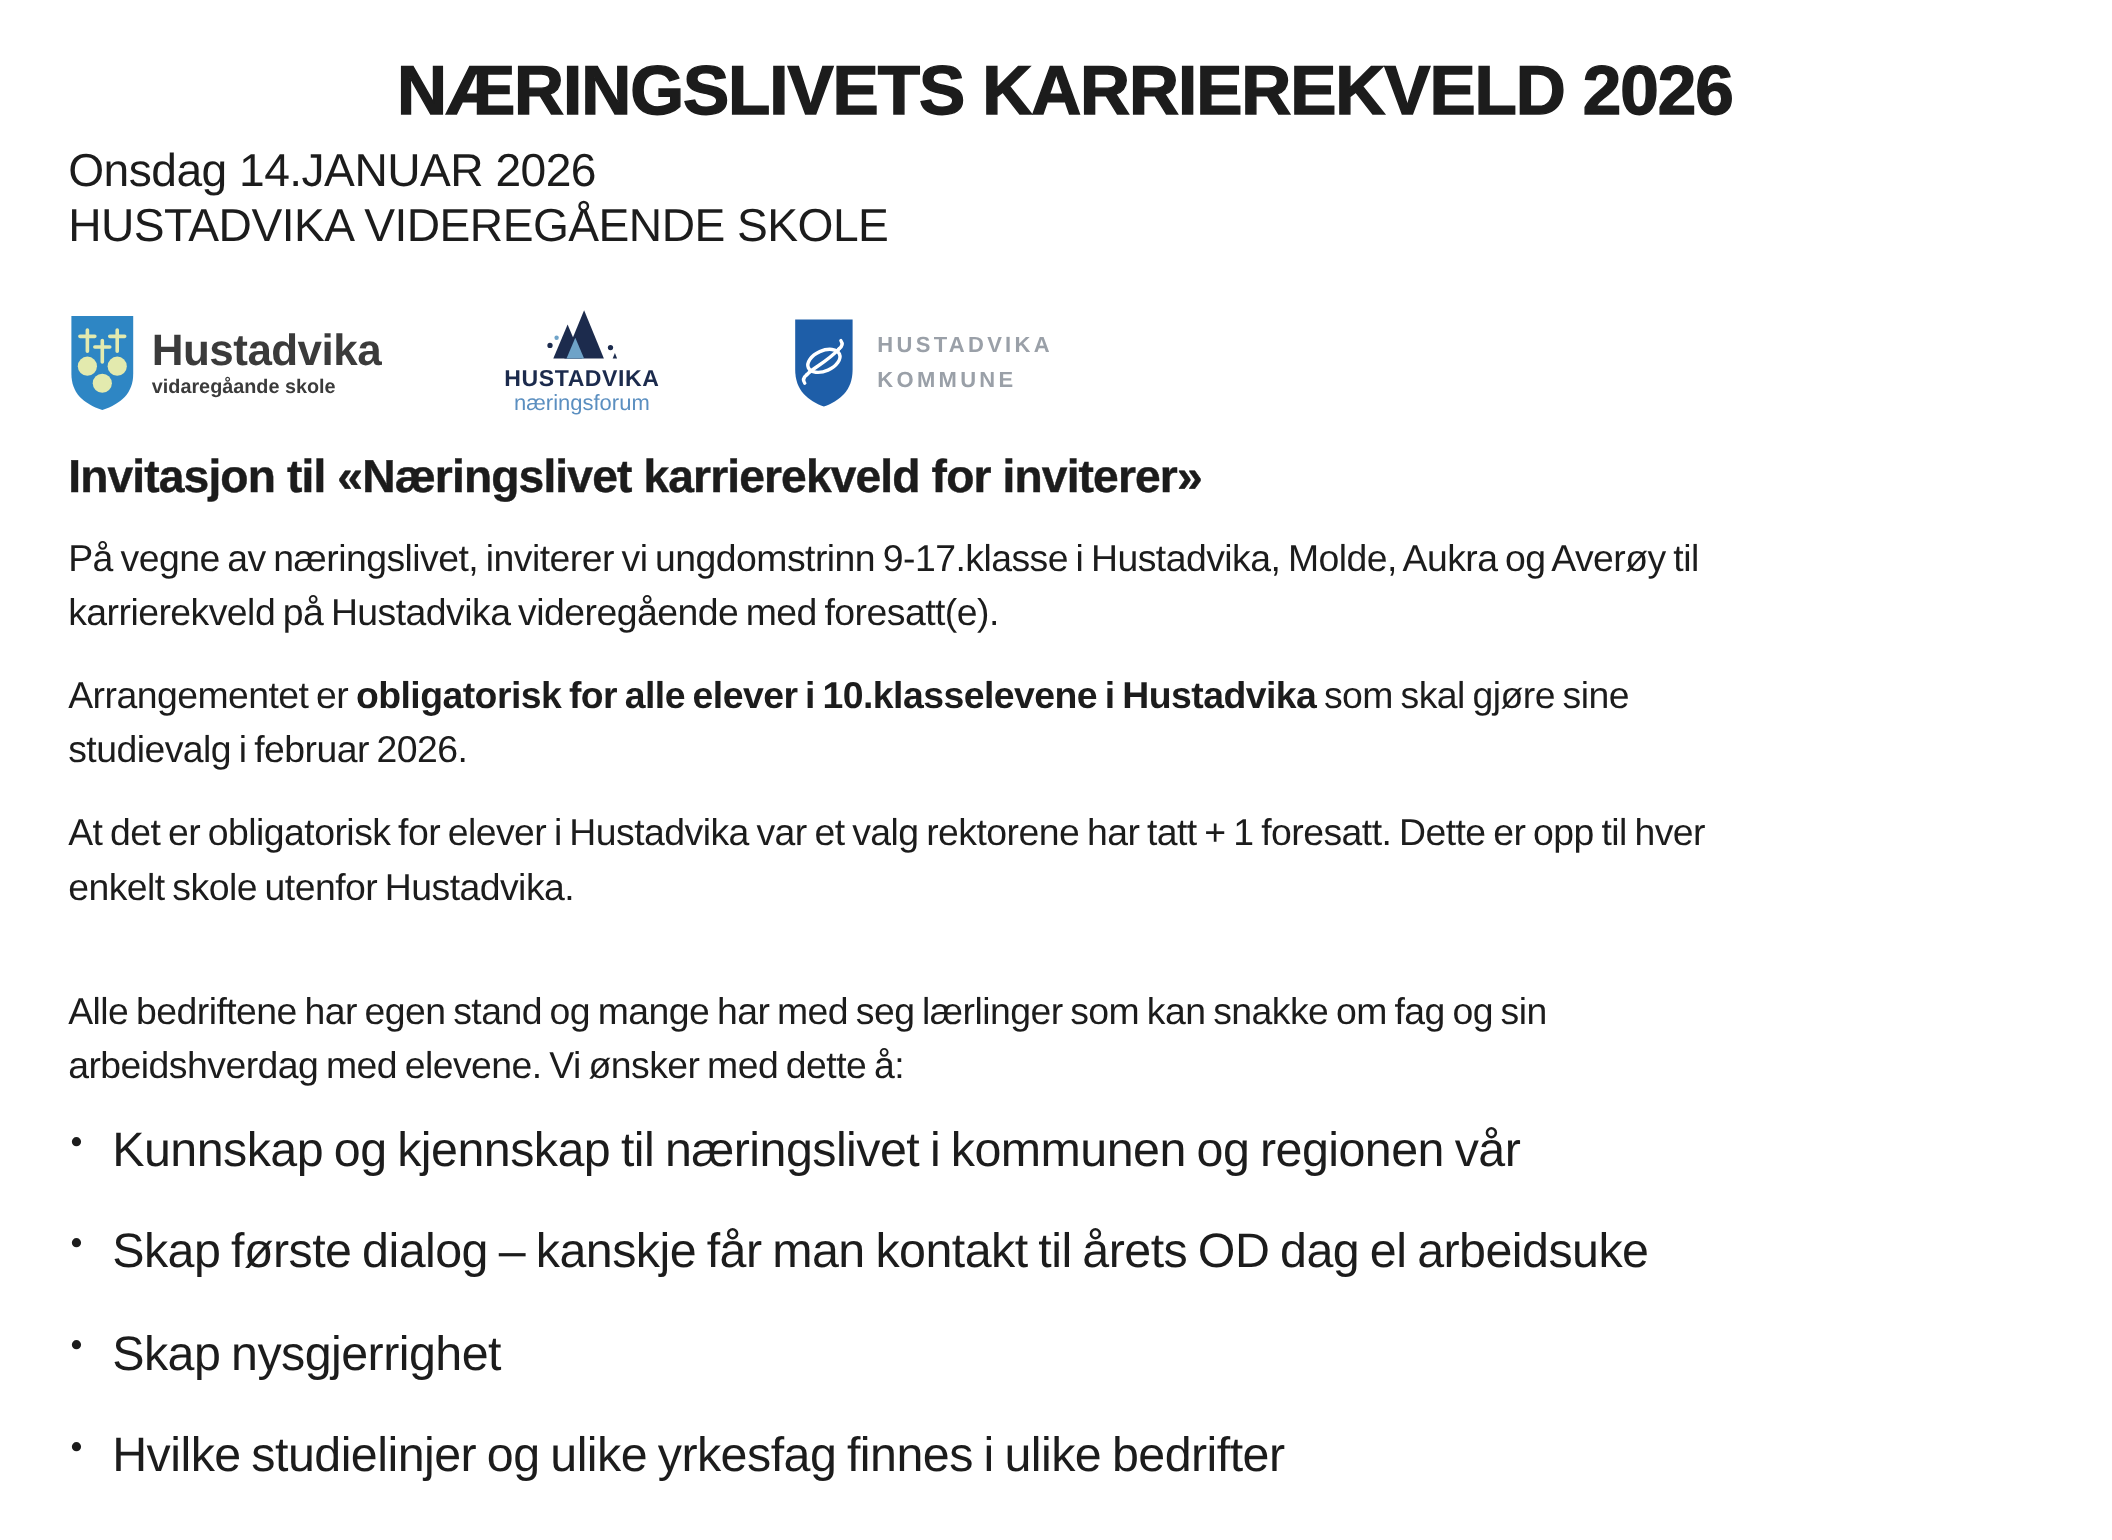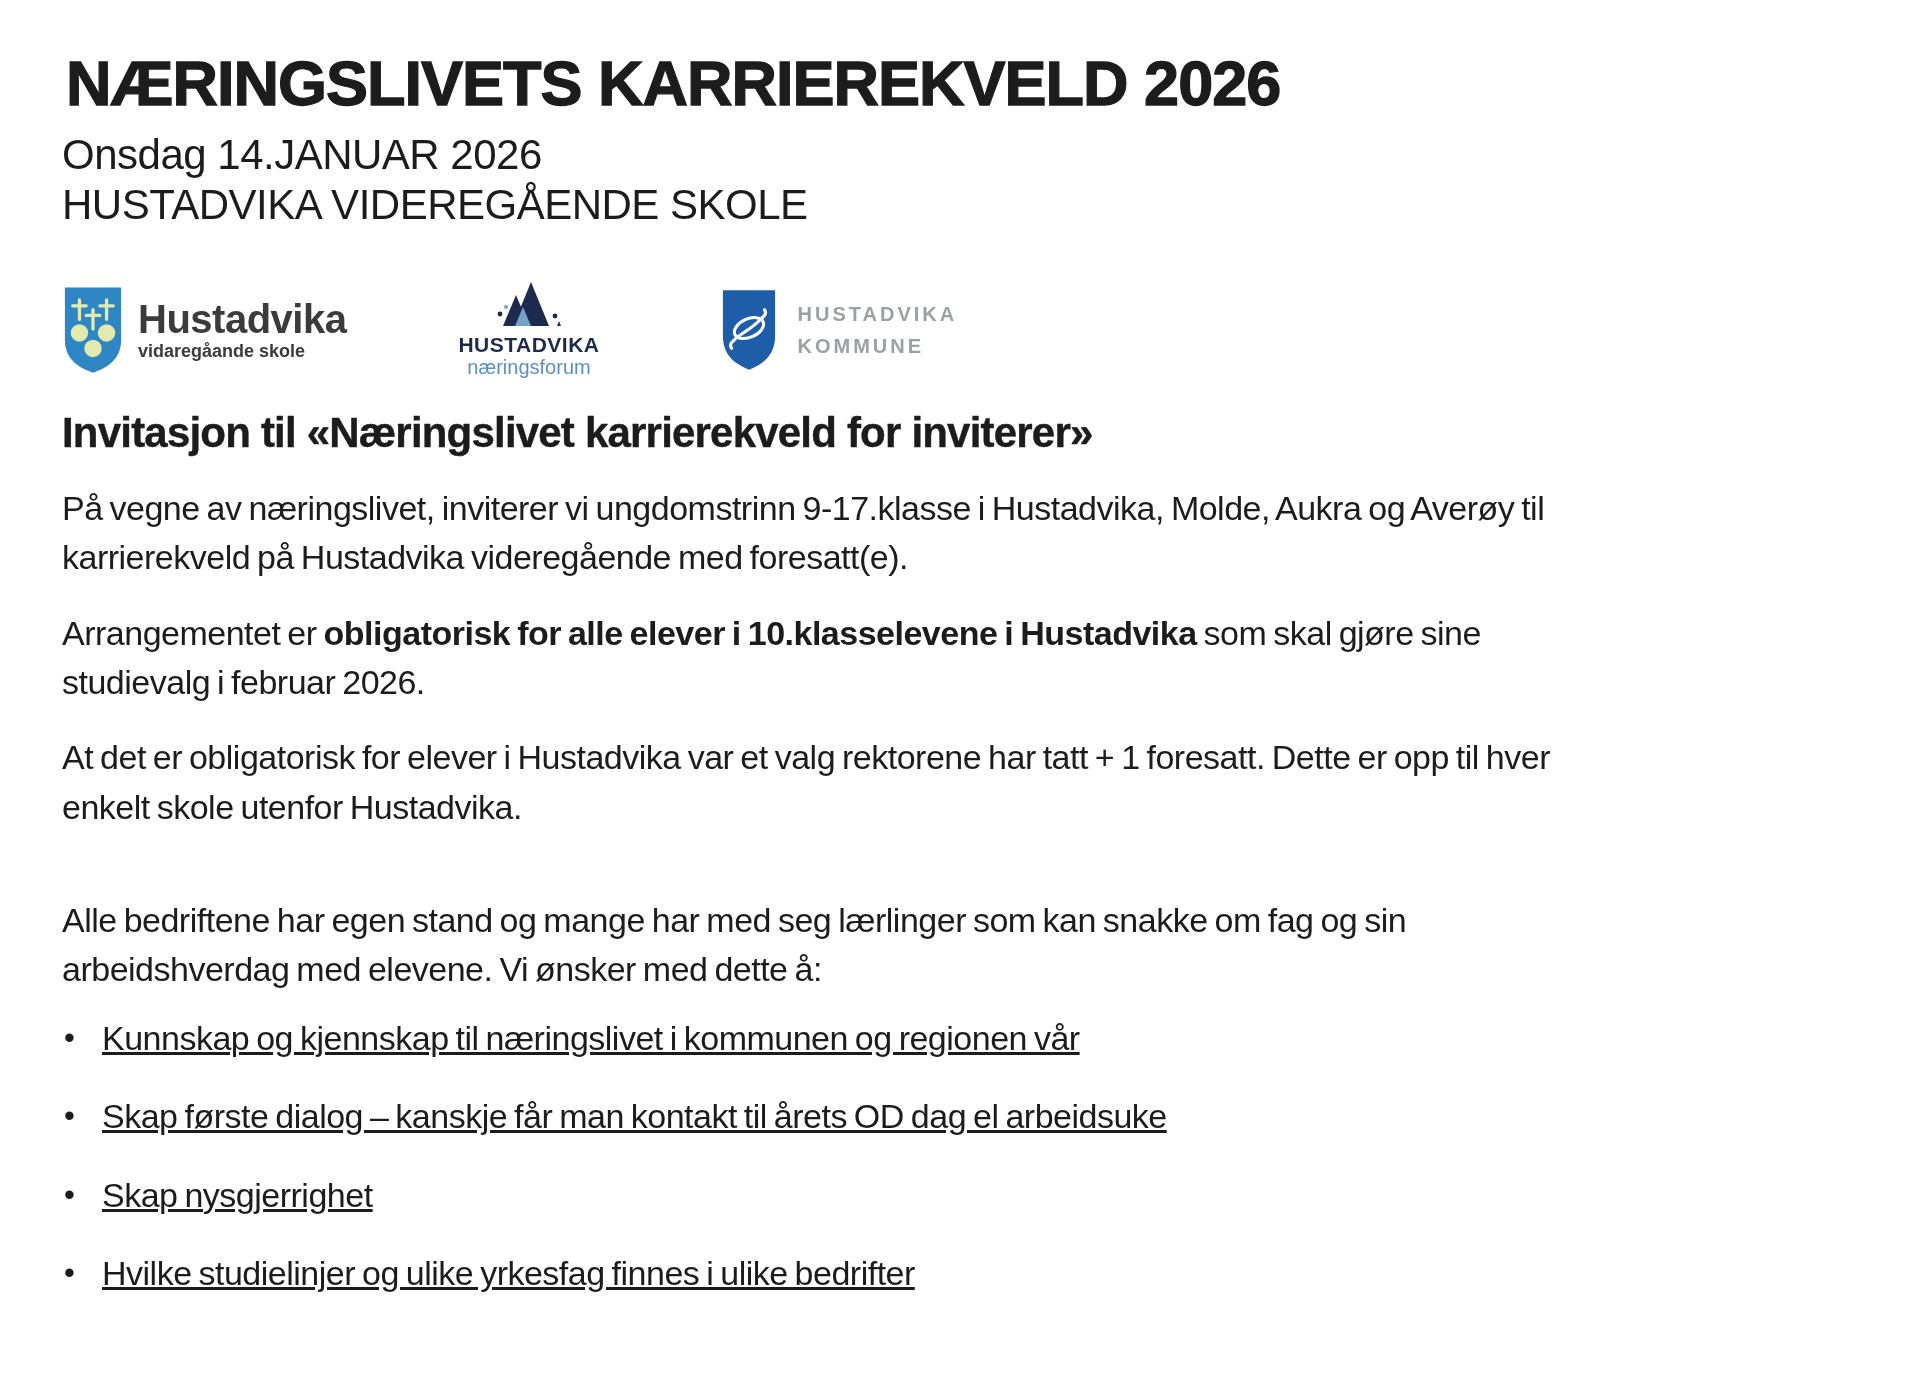--- a/index.html
+++ b/index.html
@@ -16,23 +16,23 @@
   html,body{margin:0;padding:0;}
   body{
     width:1920px;height:1400px;overflow:hidden;background:#ffffff;
     font-family:"Liberation Sans","DejaVu Sans",sans-serif;
     color:var(--text);
   }
   .page{padding:48px 62px 0 62px;box-sizing:border-box;width:1920px;height:1400px;}
 
   
   .title{
-    margin:0 0 10px 4px;
+    margin:0 0 10px 16px;
     font-size:63px;line-height:1.14;letter-spacing:-1px;
-    font-weight:900;-webkit-text-stroke:1.3px currentColor;
+    font-weight:900;text-align:center;-webkit-text-stroke:1.3px currentColor;
   }
   .subline{font-size:42px;line-height:1.19;letter-spacing:-0.5px;font-weight:400;}
 
   
   .logos{display:flex;align-items:center;margin-top:50px;height:100px;gap:16px;}
   .logo-school{display:flex;align-items:center;gap:14px;}
   .logo-school svg{width:62px;height:92px;display:block;}
   .school-name{font-size:40px;font-weight:600;color:var(--school-text);letter-spacing:-0.5px;line-height:1.05;}
   .school-sub{font-size:18px;font-weight:700;color:var(--school-text);margin-top:1px;}
 
@@ -62,21 +62,21 @@
   }
   .content p{
     margin:26px 0 0 0;font-size:34px;line-height:1.45;
     letter-spacing:-0.5px;word-spacing:-2px;
   }
   .content p strong{font-weight:700;}
   .gap-before{margin-top:64px !important;}
   .goals{list-style:none;margin:20px 0 0 0;padding:0;}
   .goals li{
     position:relative;padding-left:40px;margin-bottom:31px;
-    font-size:34px;line-height:1.4;letter-spacing:-0.5px;word-spacing:-2px;text-decoration:underline;
+    font-size:44px;line-height:1.4;letter-spacing:-0.5px;word-spacing:-2px;
   }
   .goals li::before{content:"\2022";position:absolute;left:2px;top:1px;font-size:31px;}
 </style>
 </head>
 <body>
 
 <div class="page">
 
   <header>
     <h1 class="title"><span>NÆRINGSLIVETS KARRIEREKVELD 2026</span><br></h1>

